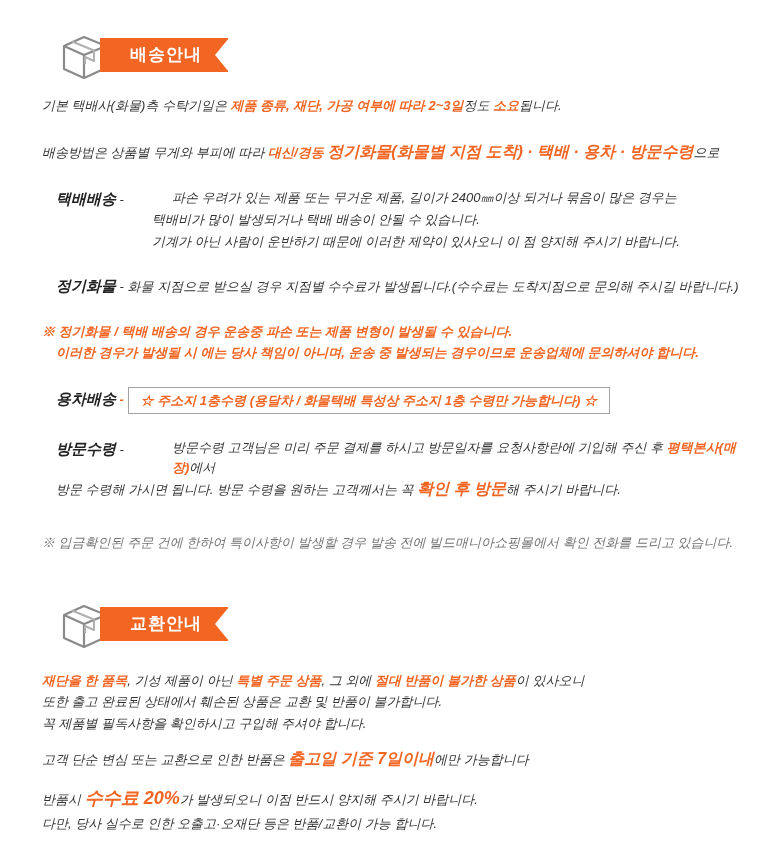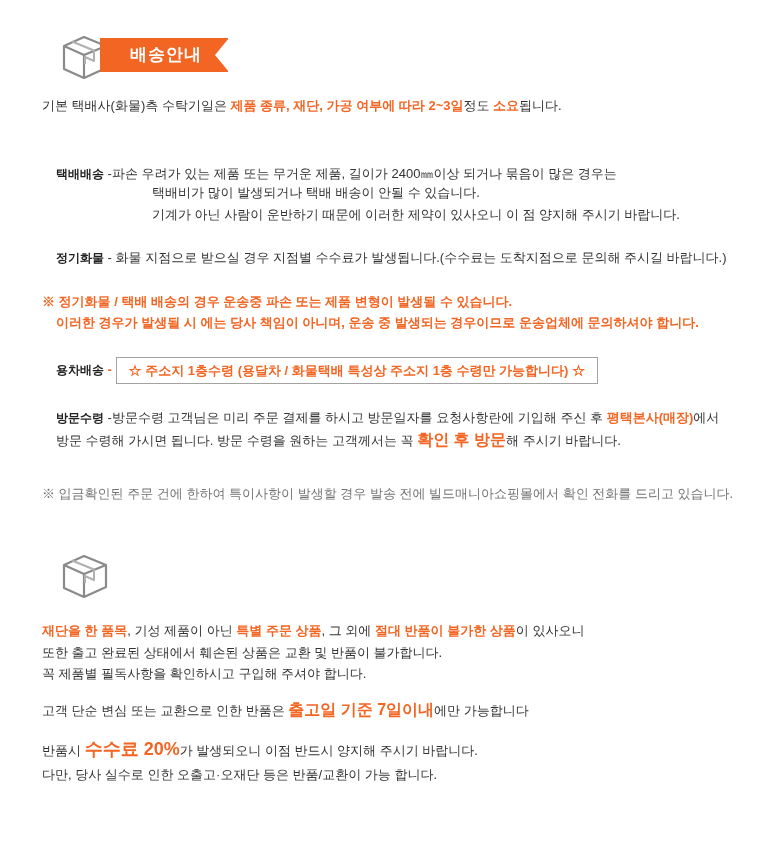--- a/index.html
+++ b/index.html
@@ -59,20 +59,21 @@
     height: 0;
     border-top: 17px solid transparent;
     border-bottom: 17px solid transparent;
     border-right: 14px solid #ffffff;
   }
 
   
   .block {
     margin: 0;
     padding: 0;
+    font-style: italic;
   }
   .line {
     margin: 0 0 2px 0;
     white-space: nowrap;
   }
   .para {
     margin-bottom: 14px;
   }
   .b { font-weight: bold; }
   .or { color: #f26522; font-weight: bold; }
@@ -84,23 +85,24 @@
   .indent-2 { padding-left: 14px; }
   .hang {
     display: flex;
   }
   .hang .lbl-cell {
     flex: 0 0 auto;
     white-space: nowrap;
   }
   .hang .body-cell {
     flex: 1 1 auto;
+    margin-left: 48px;
   }
   .big {
-    font-size: 12px;
+    font-size: 15px;
   }
   .bigger {
     font-size: 16px;
   }
 
   
   .callout {
     display: inline-block;
     border: 1px solid #a3a3a3;
     padding: 3px 12px;
@@ -140,20 +142,21 @@
 
   <div style="height:10px"></div>
 
   <div class="block para">
     <div class="line"><span>기본 택배사(화물)측 수탁기일은 </span><span class="or">제품 종류, 재단, 가공 여부에 따라 </span><span class="or">2~3일</span><span>정도 </span><span class="or">소요</span><span>됩니다.</span></div>
   </div>
 
   <div class="spacer-sm"></div>
 
   <div class="block para">
+    <div class="line"><span>배송방법은 상품별 무게와 부피에 따라 </span><span class="or">대신/경동 </span><span class="or bigger">정기화물(화물별 지점 도착) · 택배 · 용차 · 방문수령</span><span>으로</span></div>
   </div>
 
   <div class="spacer-sm"></div>
 
   <div class="block para indent-2">
     <div class="hang">
       <div class="lbl-cell"><span class="lbl big">택배배송</span><span> - </span></div>
       <div class="body-cell"><span>파손 우려가 있는 제품 또는 무거운 제품, 길이가 2400㎜이상 되거나 묶음이 많은 경우는</span></div>
     </div>
     <div class="line indent-1">택배비가 많이 발생되거나 택배 배송이 안될 수 있습니다.</div>
@@ -199,20 +202,21 @@
     <span class="box-icon">
       <svg width="62" height="58" viewBox="0 0 62 58" xmlns="http://www.w3.org/2000/svg">
         <g fill="none" stroke="#8a8a8a" stroke-width="2.2" stroke-linejoin="round">
           <path d="M10 18 L30 9 L52 18 L52 40 L30 50 L10 41 Z" fill="#ffffff"></path>
           <path d="M10 18 L30 27 L52 18"></path>
           <path d="M30 27 L30 50"></path>
           <path d="M18 13.5 L40 22.5 L40 33 L31 29 L31 36" stroke="#b0b0b0" stroke-width="2"></path>
         </g>
       </svg>
     </span>
+    <span class="ribbon">교환안내</span>
   </div>
 
   <div style="height:16px"></div>
 
   <div class="block para">
     <div class="line"><span class="or">재단을 한 품목</span><span>, 기성 제품이 아닌 </span><span class="or">특별 주문 상품</span><span>, 그 외에 </span><span class="or">절대 반품이 불가한 상품</span><span>이 있사오니</span></div>
     <div class="line">또한 출고 완료된 상태에서 훼손된 상품은 교환 및 반품이 불가합니다.</div>
     <div class="line">꼭 제품별 필독사항을 확인하시고 구입해 주셔야 합니다.</div>
   </div>
 

